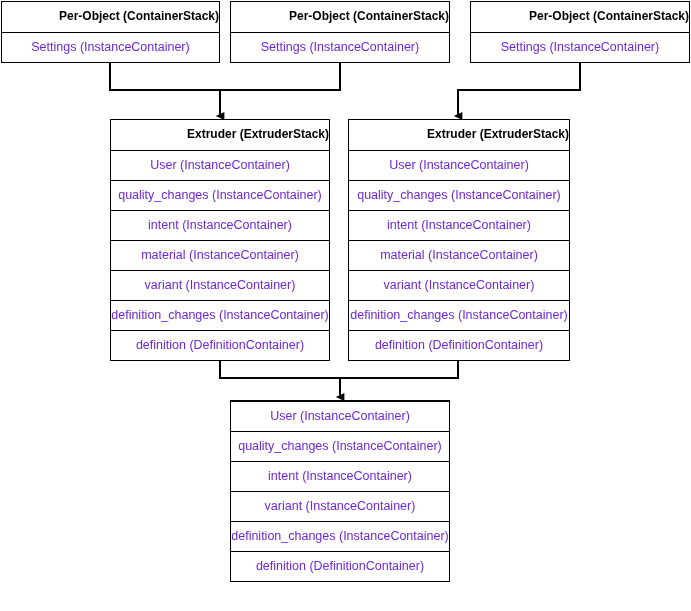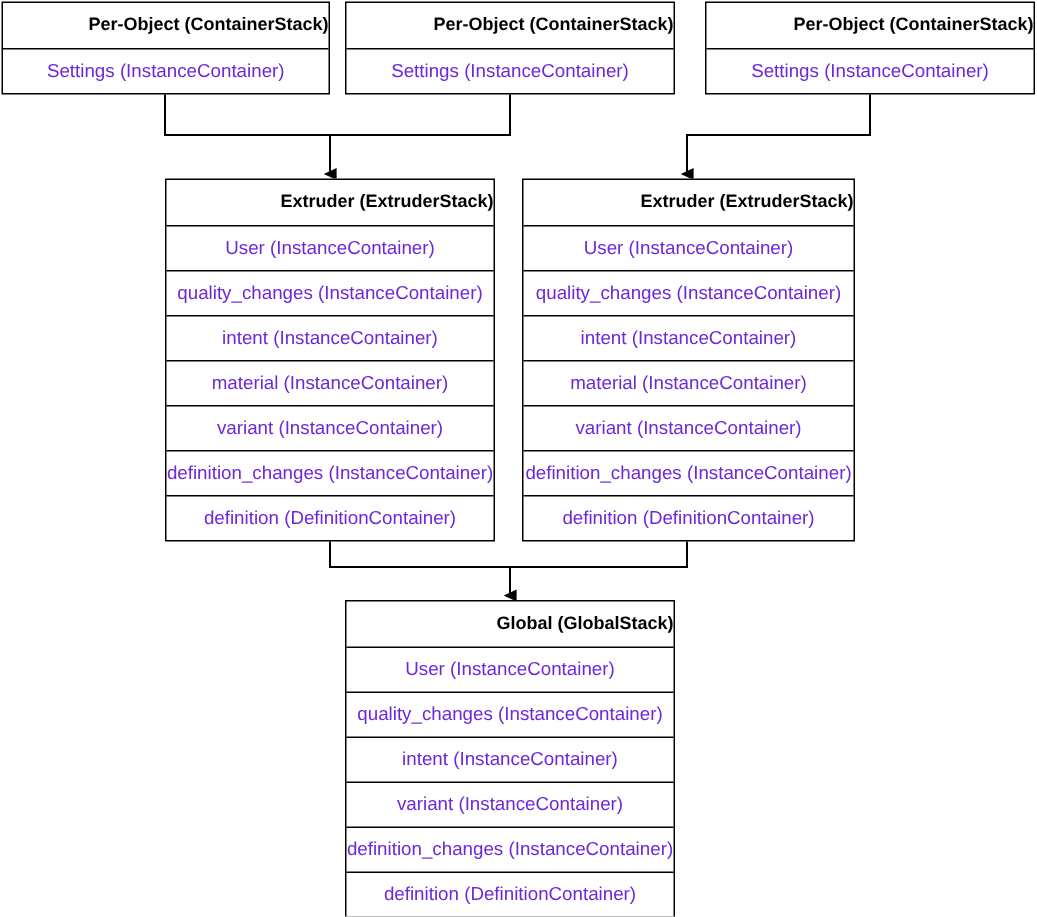--- a/index.html
+++ b/index.html
@@ -133,21 +133,20 @@
     <div class="node-row">User (InstanceContainer)</div>
     <div class="node-row">quality_changes (InstanceContainer)</div>
     <div class="node-row">intent (InstanceContainer)</div>
     <div class="node-row">material (InstanceContainer)</div>
     <div class="node-row">variant (InstanceContainer)</div>
     <div class="node-row">definition_changes (InstanceContainer)</div>
     <div class="node-row">definition (DefinitionContainer)</div>
   </div>
 
   <div class="node-box" id="node-global">
-    <div class="node-row header">Global (GlobalStack)</div>
     <div class="node-row">User (InstanceContainer)</div>
     <div class="node-row">quality_changes (InstanceContainer)</div>
     <div class="node-row">intent (InstanceContainer)</div>
     <div class="node-row">variant (InstanceContainer)</div>
     <div class="node-row">definition_changes (InstanceContainer)</div>
     <div class="node-row">definition (DefinitionContainer)</div>
   </div>
 
 </div>
 

